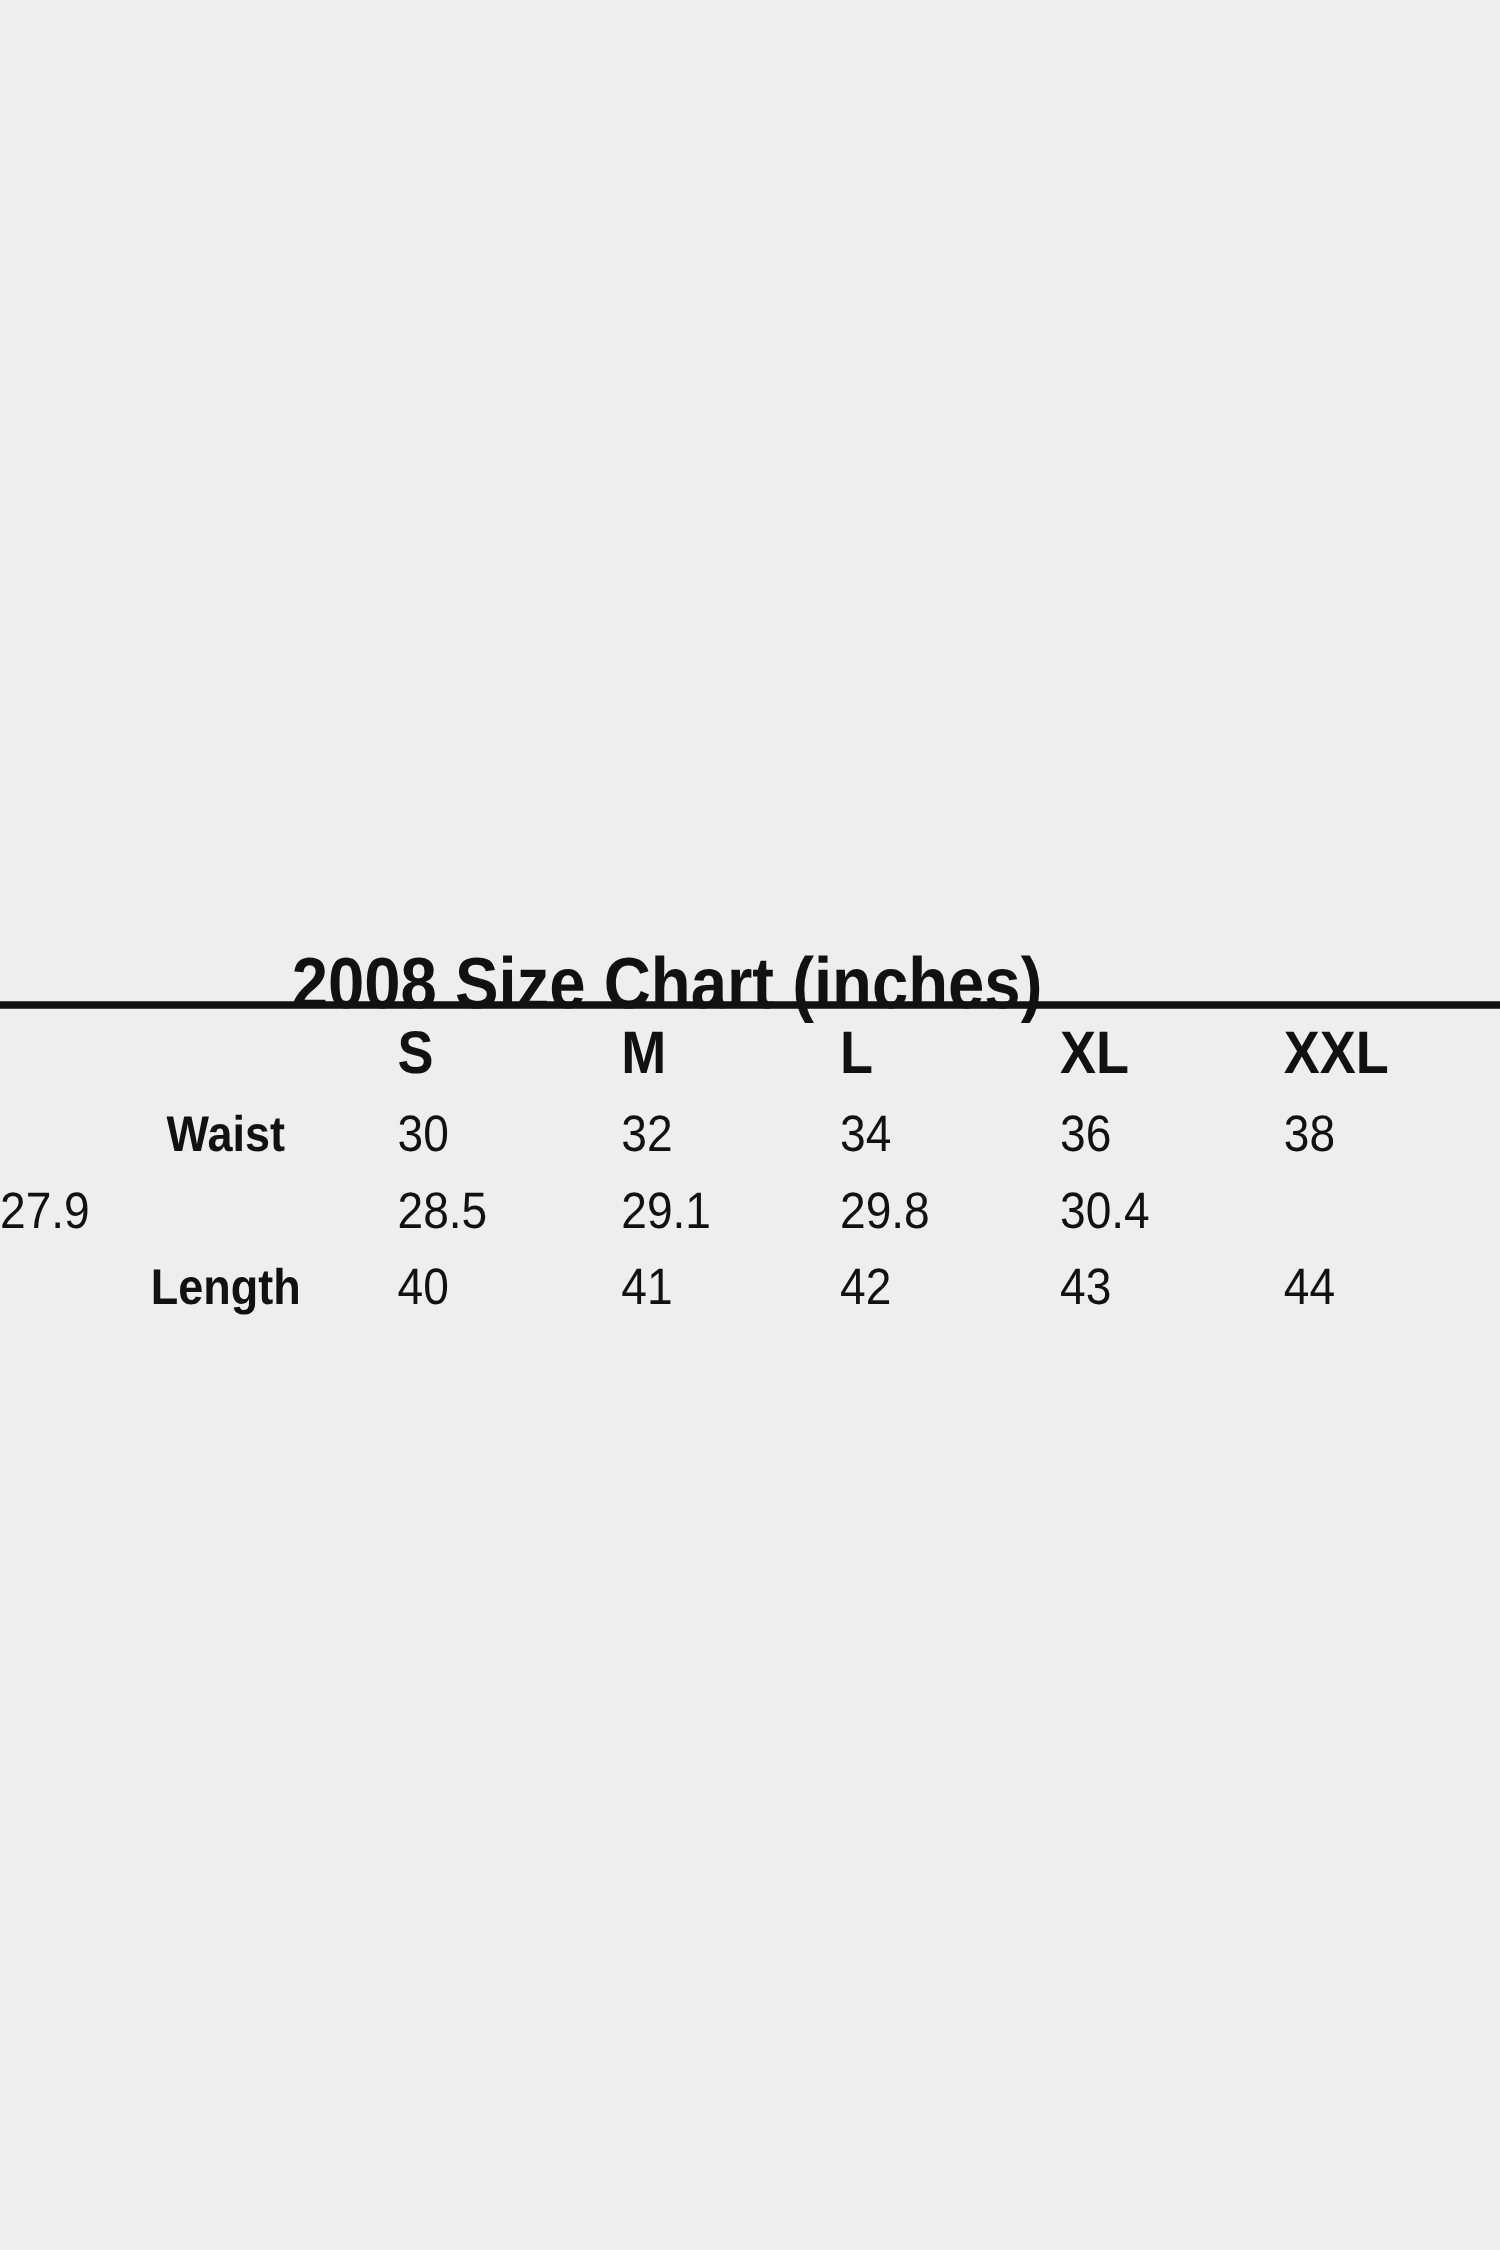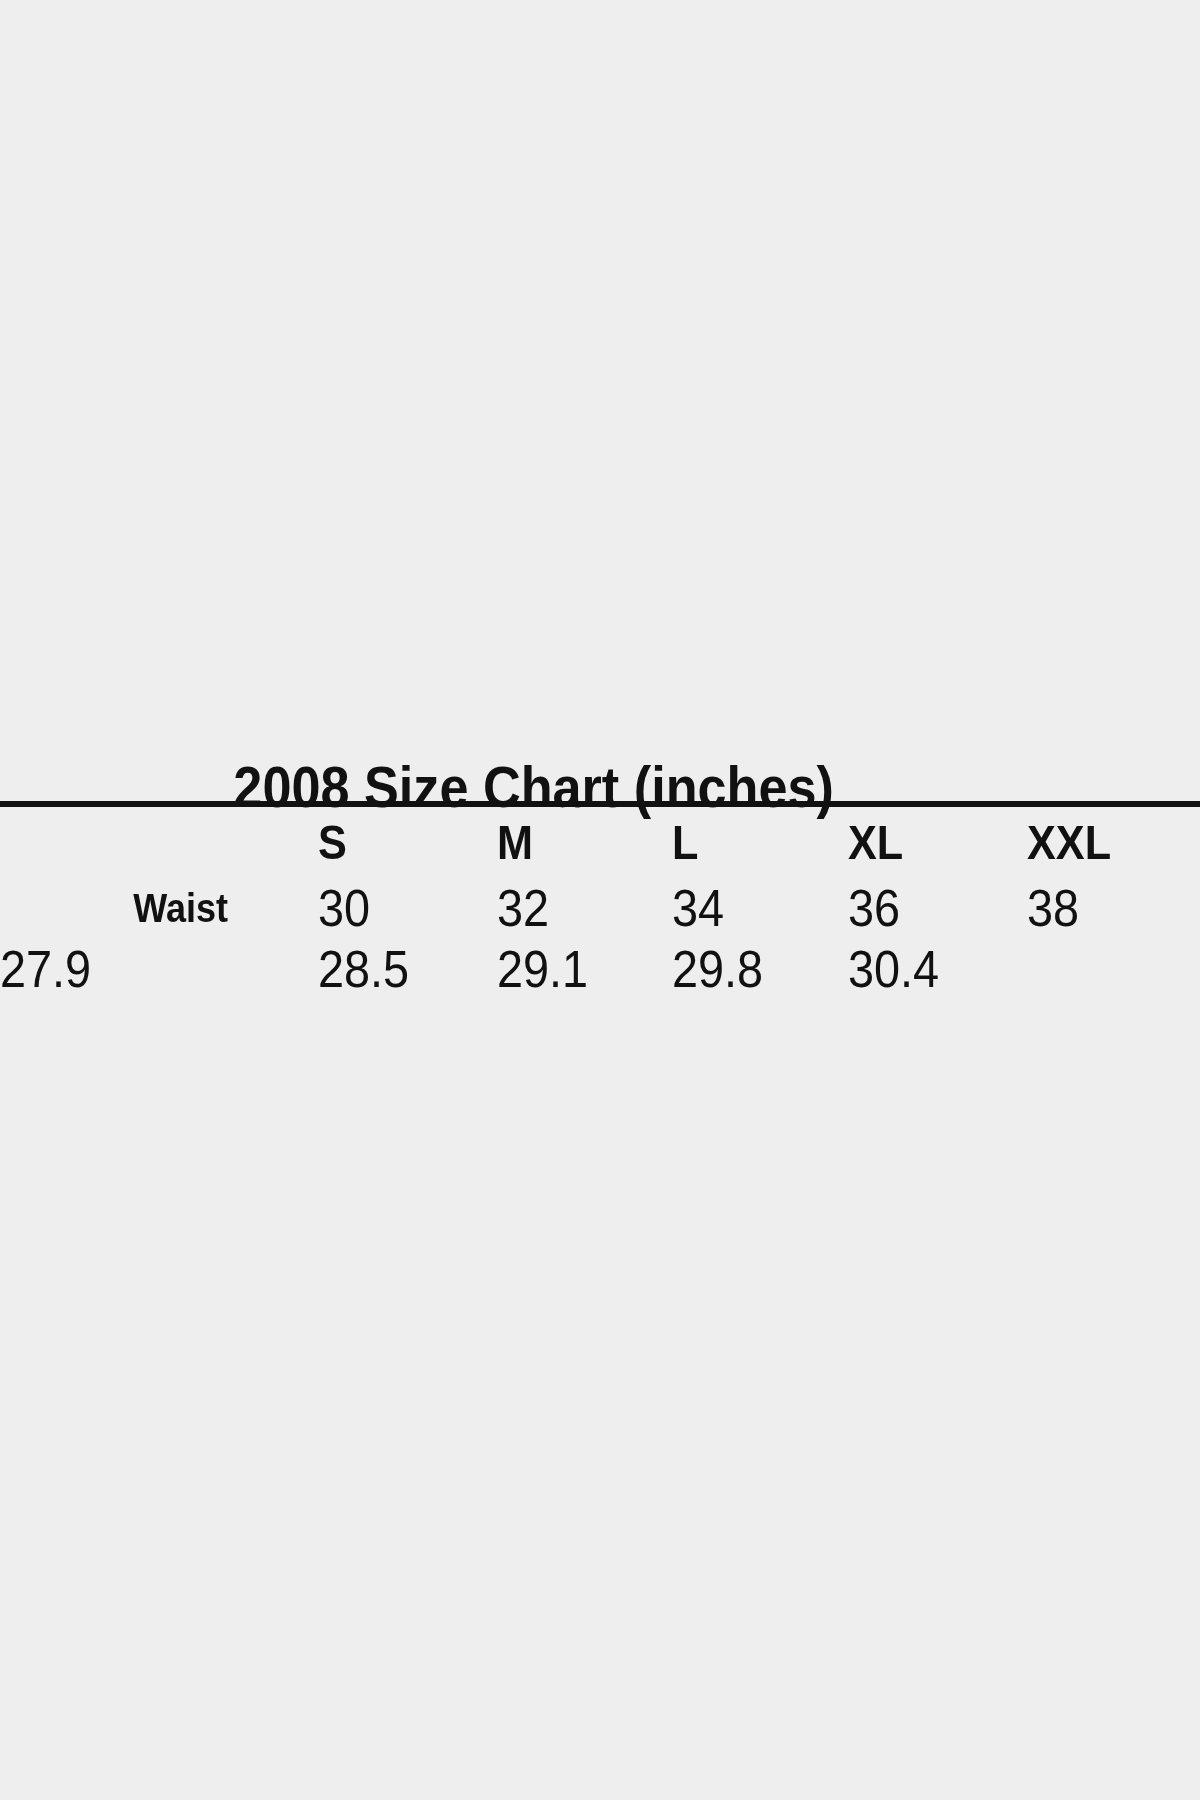--- a/index.html
+++ b/index.html
@@ -60,21 +60,21 @@
     line-height: 1;
   }
   .label-cell {
     text-align: center;
     font-size: 40px;
     font-weight: 700;
     line-height: 1;
     padding-left: 44px;
   }
   .data-cell {
-    font-size: 52px;
+    font-size: 41px;
     font-weight: 400;
     line-height: 1;
   }
   
   .condL {
     display: inline-block;
     transform: scaleX(0.9);
     transform-origin: left center;
   }
   .condC {
@@ -116,15 +116,23 @@
     </div>
 
     <div class="row">
       <div class="cell data-cell"><span class="condL">27.9</span></div>
       <div class="cell data-cell"><span class="condL">28.5</span></div>
       <div class="cell data-cell"><span class="condL">29.1</span></div>
       <div class="cell data-cell"><span class="condL">29.8</span></div>
       <div class="cell data-cell"><span class="condL">30.4</span></div>
     </div>
 
+    <div class="row">
+      <div class="cell label-cell"><span class="condC">Length</span></div>
+      <div class="cell data-cell"><span class="condL">40</span></div>
+      <div class="cell data-cell"><span class="condL">41</span></div>
+      <div class="cell data-cell"><span class="condL">42</span></div>
+      <div class="cell data-cell"><span class="condL">43</span></div>
+      <div class="cell data-cell"><span class="condL">44</span></div>
+    </div>
 
   </div>
 </div>
 
 </body></html>

